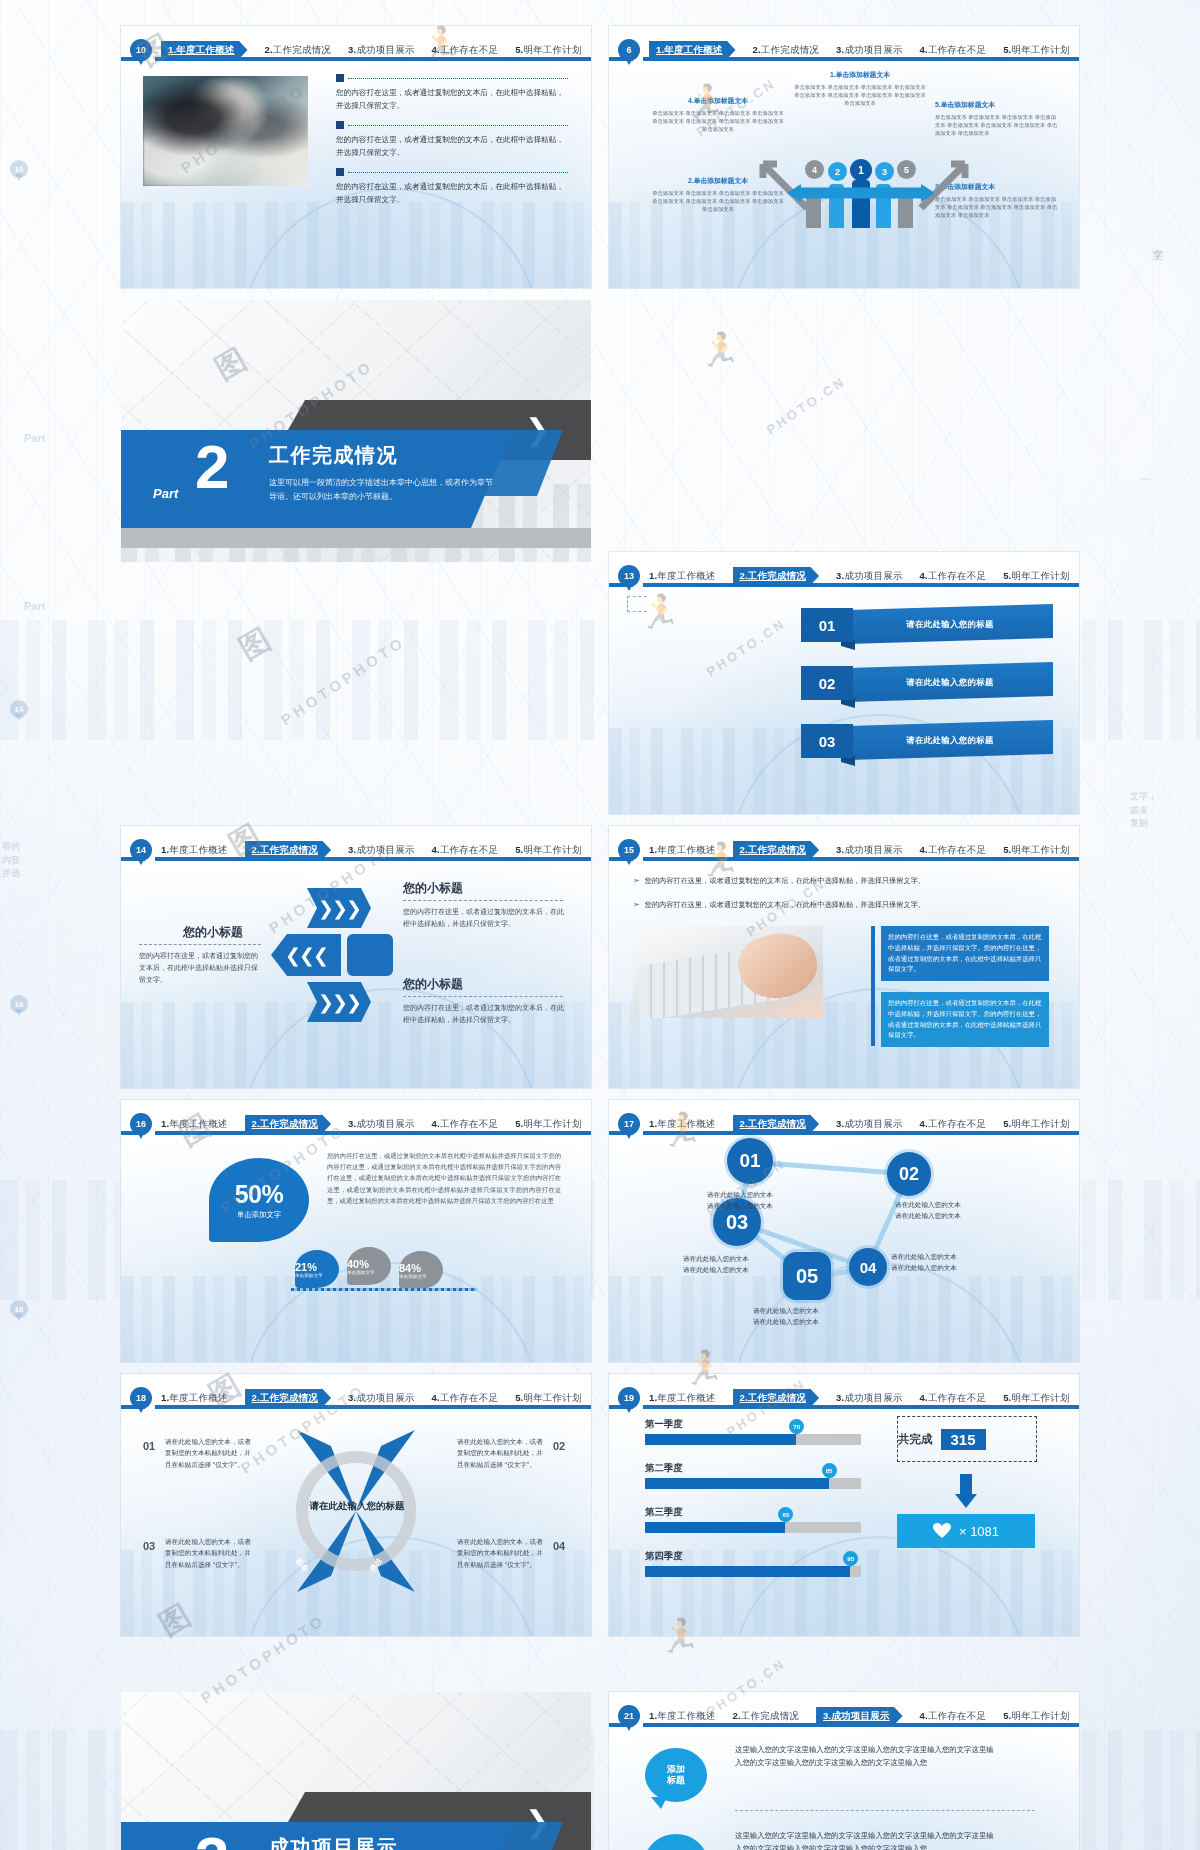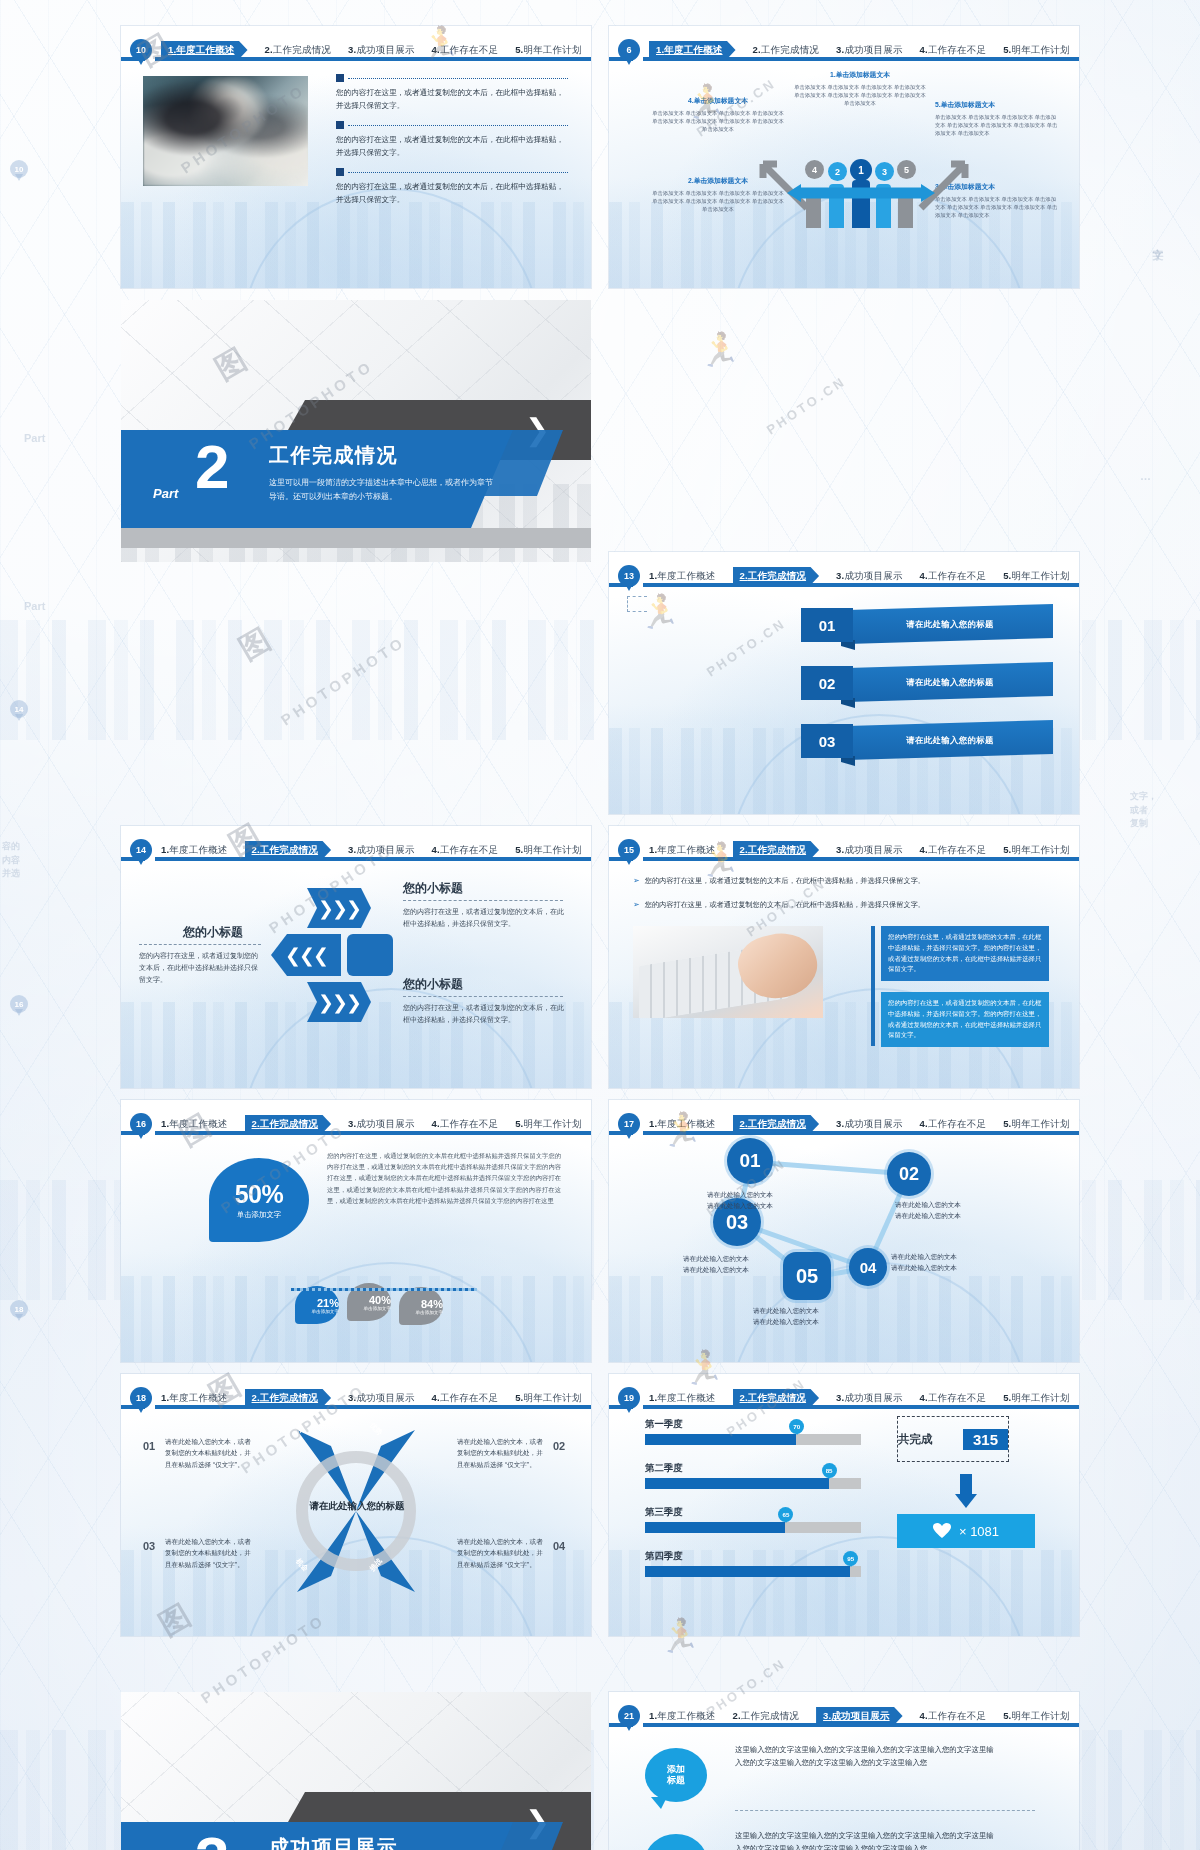--- a/index.html
+++ b/index.html
@@ -288,23 +288,22 @@
     color:#fff;
   }
   .pct-big .v { font-size:25px; font-weight:bold; letter-spacing:-.5px; }
   .pct-big .l { font-size:7.4px; margin-top:1px; }
   .s16-para {
     position:absolute; left:206px; top:50px; width:234px;
     font-size:6.3px; color:#4b5967; line-height:1.78; text-align:justify;
   }
   .pct-sm {
     position:absolute; width:44px; height:38px; border-radius:50% 50% 50% 4px;
-    display:flex; flex-direction:column; align-items:flex-end; justify-content:center;
+    display:flex; flex-direction:column; align-items:flex-start; justify-content:center;
     color:#fff;
-    margin-top:36px;
   }
   .pct-sm .v { font-size:11px; font-weight:bold; }
   .pct-sm .l { font-size:4.6px; }
   .pct-rule {
     position:absolute; left:170px; top:188px; width:186px; height:3px;
     background:repeating-linear-gradient(90deg,#1c6fba 0 3px,#8ec1e8 3px 6px);
   }
 
   
   .nb {
@@ -323,22 +322,22 @@
     position:absolute; top:-15px; width:15px; height:15px; border-radius:50%;
     background:#1ba0e0; color:#fff; font-size:6.2px; font-weight:bold;
     display:flex; align-items:center; justify-content:center;
   }
   .q-bub:after{
     content:""; position:absolute; left:50%; top:12px; transform:translateX(-50%);
     width:0;height:0;border-left:3px solid transparent;border-right:3px solid transparent;
     border-top:4px solid #1ba0e0;
   }
   .tot-box {
-    position:absolute; left:288px; top:42px; width:112px; height:46px;
-    border:1.6px dashed #3a4452; display:flex; align-items:center; justify-content:space-between;
+    position:absolute; left:288px; top:42px; width:140px; height:46px;
+    border:1.6px dashed #3a4452; display:flex; align-items:center; justify-content:flex-start;
     gap:8px;
   }
   .tot-box .t { font-size:11.5px; color:#2b3846; font-weight:bold; }
   .tot-box .n { background:#1069b8; color:#fff; font-size:15px; font-weight:bold; padding:2px 10px; }
   .down-arrow {
     position:absolute; left:346px; top:100px; width:22px; height:34px;
   }
   .heart-box {
     position:absolute; left:288px; top:140px; width:138px; height:34px;
     background:#1aa3e3; display:flex; align-items:center; justify-content:center; gap:8px;

